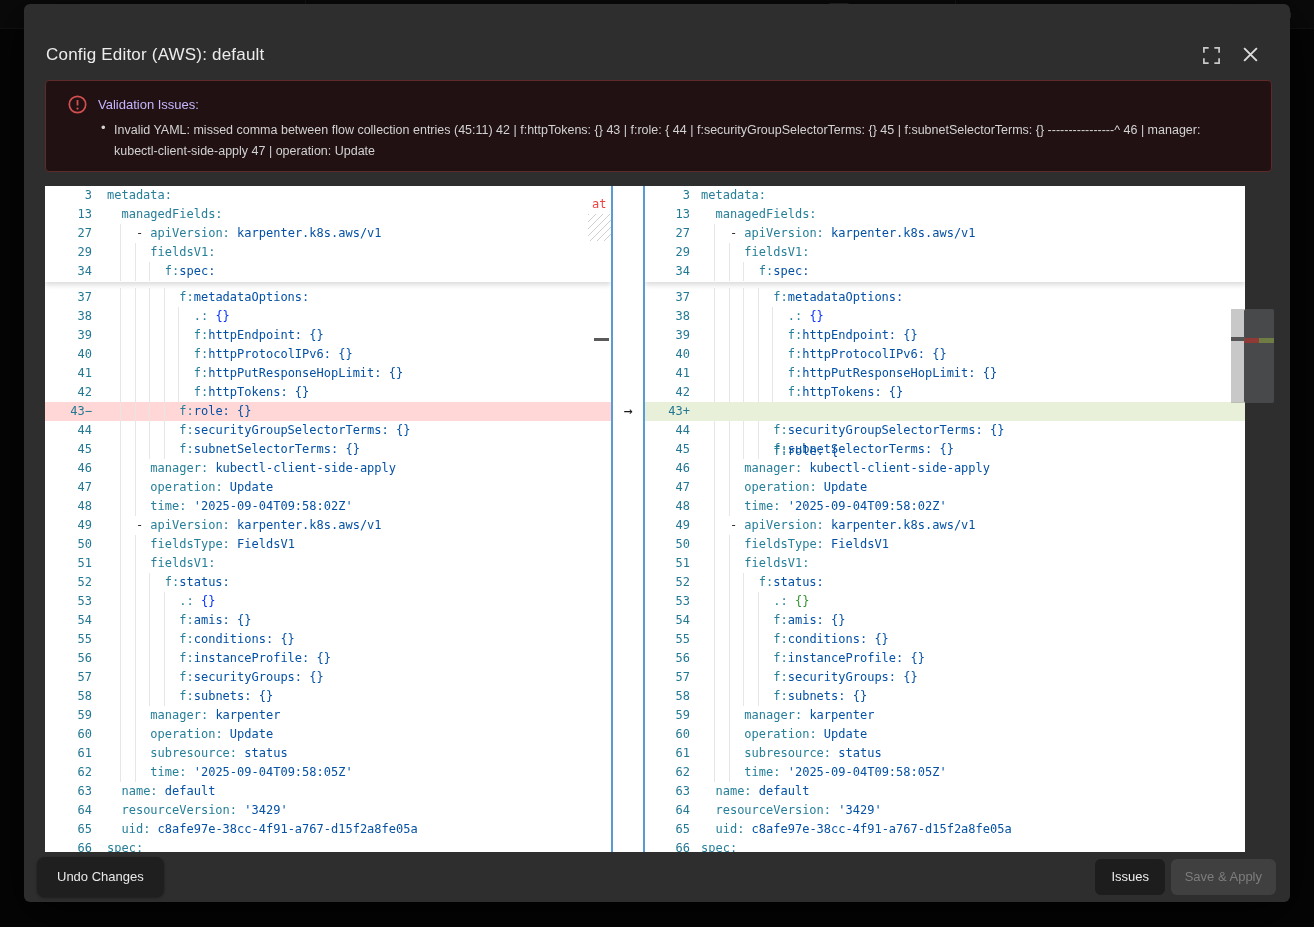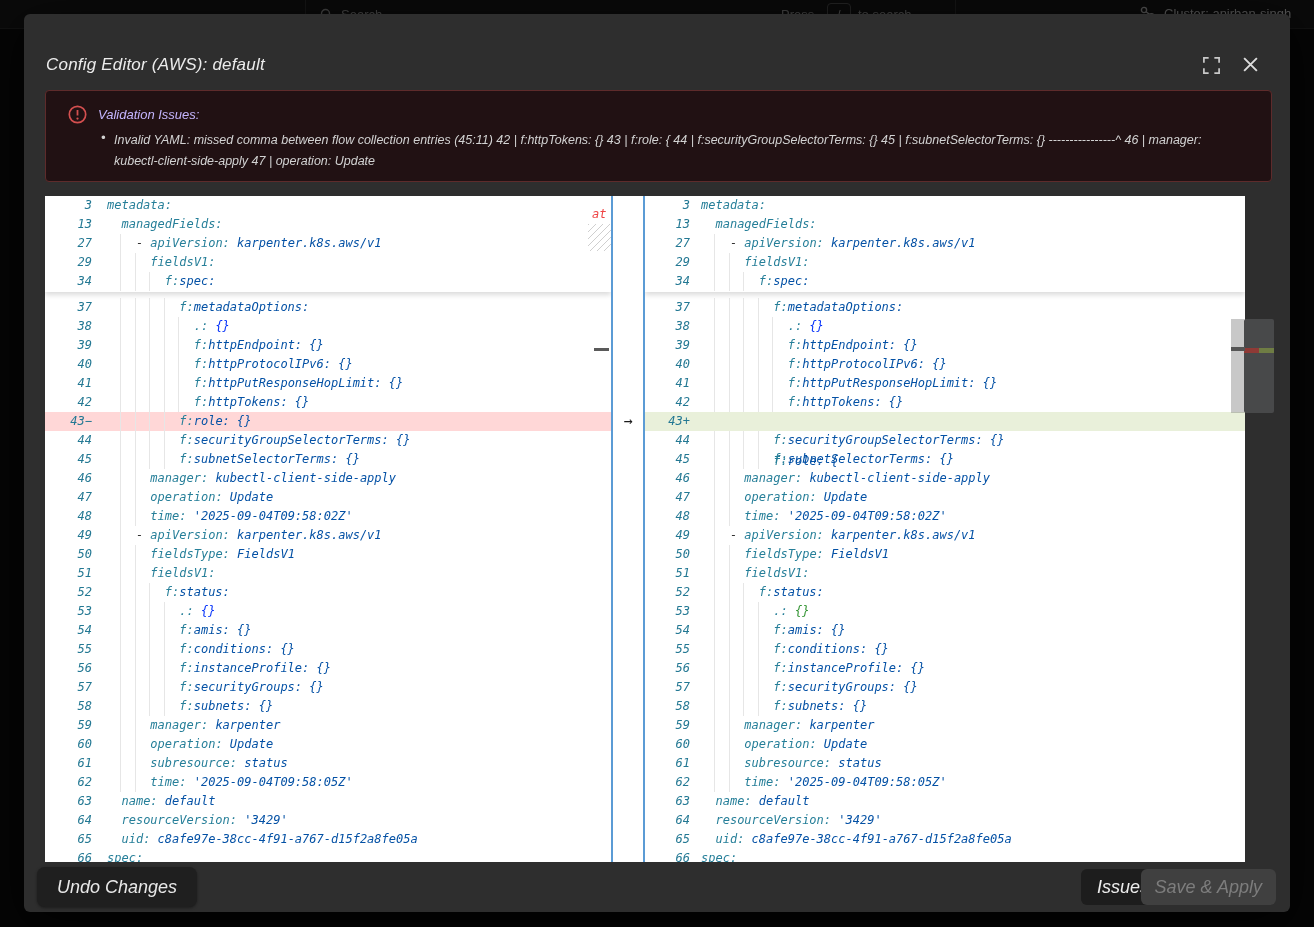--- a/index.html
+++ b/index.html
@@ -13,22 +13,22 @@
   .key-box{position:absolute;left:827px;top:3px;width:22px;height:21px;border:1px solid #4a4a4a;border-radius:4px;
            color:#a5a5a5;font-size:11px;text-align:center;line-height:21px;}
   .tosearch-lbl{position:absolute;left:858px;top:7px;font-size:13px;color:#8f8f8f;}
   .cluster-box{position:absolute;left:1140px;top:6px;color:#b9b9b9;font-size:13px;white-space:nowrap;}
   .cluster-box svg{vertical-align:-2px;margin-right:8px;}
   .bottomrow{position:absolute;left:0;top:905px;right:0;height:22px;background:#121212;border-top:1px solid #242424;}
   .bcell{position:absolute;top:3px;font-size:13px;color:#5f6c6c;white-space:nowrap;}
   .bsep{position:absolute;top:0;bottom:-1px;width:1px;background:#262626;}
   
   .overlay{position:absolute;inset:0;background:rgba(0,0,0,.52);}
-  .modal{position:absolute;left:24px;top:14px;width:1266px;height:898px;background:#2e2e2e;border-radius:6px;
-         box-shadow:0 12px 48px rgba(0,0,0,.75);font-style:italic;}
+  .modal{position:absolute;left:24px;top:4px;width:1266px;height:898px;background:#2e2e2e;border-radius:6px;
+         box-shadow:0 12px 48px rgba(0,0,0,.75);}
   .m-title{position:absolute;left:22px;top:41px;font-size:17px;color:#ececec;letter-spacing:.2px;}
   .icon-btn{position:absolute;top:42px;width:22px;height:22px;cursor:pointer;}
   .icon-fullscreen{right:66px;}
   .icon-close{right:26px;}
   
   .banner{position:absolute;left:21px;top:76px;right:18px;height:90px;background:#211113;
           border:1px solid #5e2b2b;border-radius:4px;}
   .banner-title{position:absolute;left:52px;top:16px;font-size:13px;color:#c4b5fd;}
   .banner-bullet{position:absolute;left:55px;top:39px;font-size:13px;color:#d2d2d2;}
   .banner-msg{position:absolute;left:68px;top:39px;right:40px;font-size:12.5px;color:#d2d2d2;line-height:21px;}
@@ -64,21 +64,21 @@
          background:repeating-linear-gradient(135deg,#cfcfcf 0 1px,transparent 1px 5px);}
   .ldash{position:absolute;left:549px;top:152px;width:15px;height:3px;background:#5a5a5a;z-index:3;}
   .rslider{position:absolute;left:1186px;top:123px;width:13px;height:94px;background:rgba(110,110,110,.38);z-index:3;}
   .rdash{position:absolute;left:1186px;top:151px;width:14px;height:4px;background:#555;z-index:4;}
   
   .lane{position:absolute;left:1220px;top:182px;width:30px;height:666px;}
   .lane-block{position:absolute;left:0;top:123px;width:30px;height:94px;background:#48494a;border-radius:2px;}
   .lane-red{position:absolute;left:0;top:152px;width:15px;height:5px;background:#8f3a36;}
   .lane-green{position:absolute;left:15px;top:152px;width:15px;height:5px;background:#6f7d44;}
   
-  .btn{position:absolute;border-radius:6px;font-size:18px;cursor:pointer;text-align:center;}
+  .btn{position:absolute;border-radius:6px;font-size:13px;cursor:pointer;text-align:center;}
   .btn-undo{left:13px;top:853px;height:40px;line-height:40px;padding:0 20px;background:#1f1f1f;color:#e8e8e8;
             border-radius:8px;box-shadow:0 1px 3px rgba(0,0,0,.4);}
   .btn-close{right:125px;top:855px;height:36px;line-height:36px;padding:0 16px;background:#1d1d1d;color:#ededed;}
   .btn-save{right:14px;top:855px;height:36px;line-height:36px;padding:0 14px;background:#404040;color:#7d7d7d;cursor:default;}
 </style>
 </head>
 <body>
 
 <div class="stage">
 

